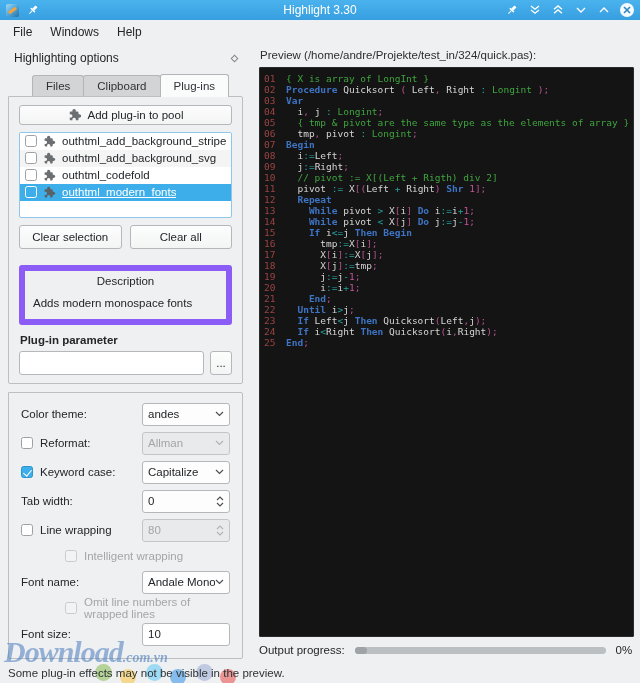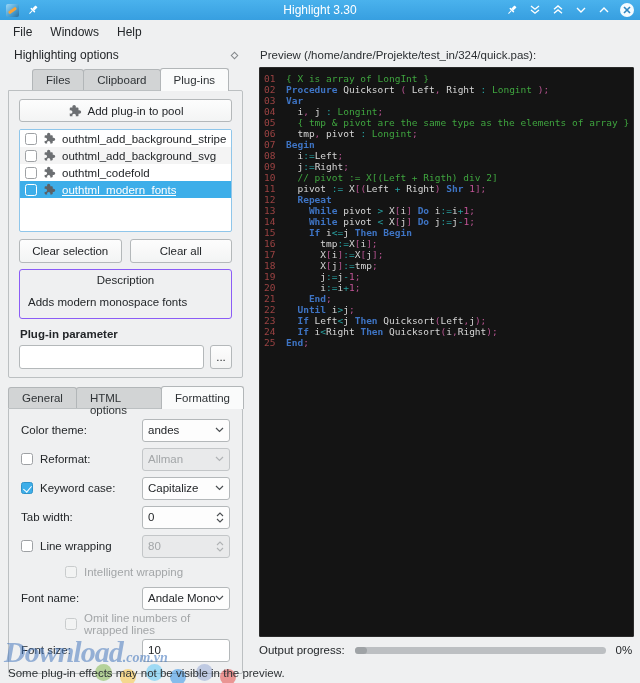--- a/index.html
+++ b/index.html
@@ -80,21 +80,21 @@
   .plist-row.sel .cb { border-color:#fff; background:transparent; }
   .cb.checked { background:#3daee9; border-color:#3093c9; }
   .cb.checked::after {
     content:""; position:absolute; left:2.5px; top:0.5px; width:4px; height:7px;
     border:solid #fff; border-width:0 1.6px 1.6px 0; transform:rotate(40deg);
   }
   .cb.disabled { border-color:#c9cccd; background:#f2f3f3; }
   .two-btn { display:flex; gap:8px; margin-top:7px; }
   .two-btn .btn { flex:1; }
   
-  .descbox { margin-top:6px; border:1px solid #8b5cf6; border-radius:3px; padding:4px 8px 10px; }
+  .descbox { margin-top:16px; border:6px solid #8b5cf6; border-radius:3px; padding:4px 8px 10px; }
   .descbox .dtitle { text-align:center; font-size:11.5px; margin-bottom:10px; }
   .descbox .dtext { font-size:11.5px; }
   .param-label { font-weight:bold; margin:9px 0 5px 1px; font-size:11.5px; }
   .param-row { display:flex; gap:6px; }
   .tinput {
     flex:1; height:24px; background:#fff; border:1px solid #b4b8ba; border-radius:3px;
     font-size:11.5px; padding:0 5px; font-family:"Liberation Sans",sans-serif; color:#232629;
   }
   .browse-btn { width:22px; height:24px; flex:0 0 auto; }
   
@@ -284,25 +284,20 @@
         <div class="dtext">Adds modern monospace fonts</div>
       </div>
       <div class="param-label">Plug-in parameter</div>
       <div class="param-row">
         <input class="tinput" value="" style="">
         <div class="btn browse-btn">...</div>
       </div>
     </div>
 
     <div class="tabw2">
-      <div class="tabs">
-        <span class="tab">General</span>
-        <span class="tab">HTML options</span>
-        <span class="tab active">Formatting</span>
-      </div>
       <div class="frame frame2">
 
         <div class="frow">
           <span class="flabel">Color theme:</span>
           <span class="spacer"></span>
           <div class="combo">
             <span class="cval">andes</span>
             <svg width="9" height="6" viewBox="0 0 9 6" fill="none" stroke="#4a4e51" stroke-width="1.2">
                 <polyline points="1,1 4.5,4.5 8,1"></polyline>
               </svg>

